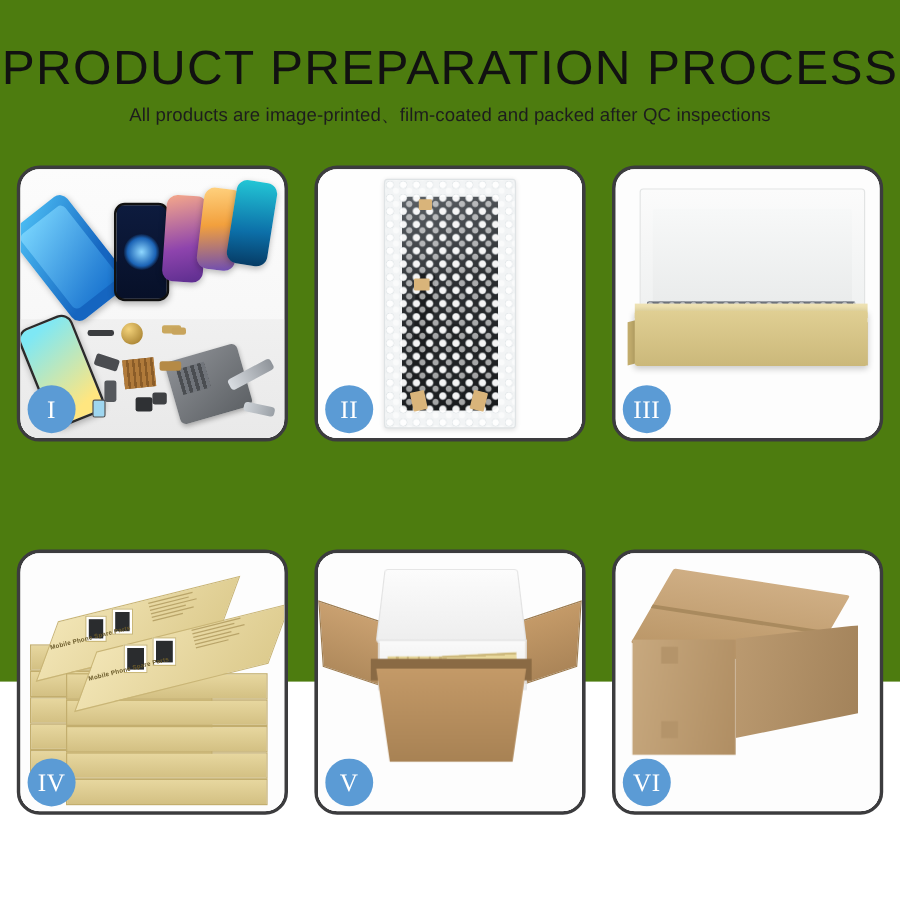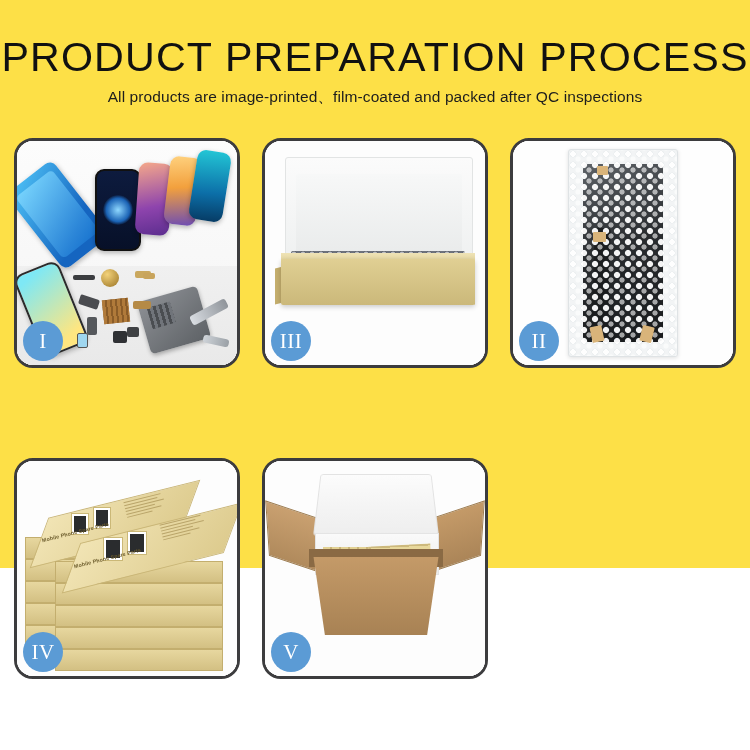--- a/index.html
+++ b/index.html
@@ -11,21 +11,21 @@
     width: 750px;
     height: 750px;
     overflow: hidden;
     font-family: "Liberation Sans", sans-serif;
     color: #1a1a1a;
   }
   .page {
     position: relative;
     width: 750px;
     height: 568px;
-    background: #fde047;
+    background: #4d7c0f;
   }
 
   
   .header {
     position: absolute;
     top: 34px;
     left: 0;
     width: 750px;
     text-align: center;
   }
@@ -361,48 +361,48 @@
         <div class="pt pt8"></div>
         <div class="pt pt9"></div>
         <div class="tool"></div>
         <div class="tool2"></div>
       </div>
       <div class="badge">I</div>
     </div>
 
     <div class="panel">
       <div class="panel-scene">
+        <div class="p2-bg"></div>
+        <div class="bubble-pack">
+          <div class="screen-inside"></div>
+          <div class="flex-strip"></div>
+          <div class="flex-strip2"></div>
+          <div class="tape tp1"></div>
+          <div class="tape tp2"></div>
+          <div class="tape tp3"></div>
+          <div class="tape tp4"></div>
+        </div>
+      </div>
+      <div class="badge">II</div>
+    </div>
+
+    <div class="panel">
+      <div class="panel-scene">
         <div class="p3-bg"></div>
         <div class="foam-lid">
           <div class="foam-tab-l"></div>
           <div class="foam-tab-r"></div>
         </div>
         <div class="ybox-flap-l"></div>
         <div class="ybox-flap-r"></div>
         <div class="bubble-fill"></div>
         <div class="ybox-rim"></div>
         <div class="ybox-body"></div>
       </div>
       <div class="badge">III</div>
-    </div>
-
-    <div class="panel">
-      <div class="panel-scene">
-        <div class="p2-bg"></div>
-        <div class="bubble-pack">
-          <div class="screen-inside"></div>
-          <div class="flex-strip"></div>
-          <div class="flex-strip2"></div>
-          <div class="tape tp1"></div>
-          <div class="tape tp2"></div>
-          <div class="tape tp3"></div>
-          <div class="tape tp4"></div>
-        </div>
-      </div>
-      <div class="badge">II</div>
     </div>
 
     <div class="panel">
       <div class="panel-scene">
         <div class="p4-bg"></div>
         <div class="stack">
 
           <div class="sbox" style="left:0px;  top:62px;"></div>
           <div class="sbox" style="left:0px;  top:84px;"></div>
           <div class="sbox" style="left:0px;  top:106px;"></div>
@@ -451,15 +451,26 @@
         <div class="foam-open-lid"></div>
         <div class="foam-box"></div>
         <div class="yellow-rows"></div>
         <div class="yellow-rows2"></div>
         <div class="carton-inner"></div>
         <div class="carton-body"></div>
       </div>
       <div class="badge">V</div>
     </div>
 
+    <div class="panel">
+      <div class="panel-scene">
+        <div class="p6-bg"></div>
+        <div class="c6-top"></div>
+        <div class="c6-side"></div>
+        <div class="c6-front"></div>
+        <div class="c6-tape c6-t1"></div>
+        <div class="c6-tape c6-t2"></div>
+      </div>
+      <div class="badge">VI</div>
+    </div>
 
   </div>
 </div>
 
 </body></html>

